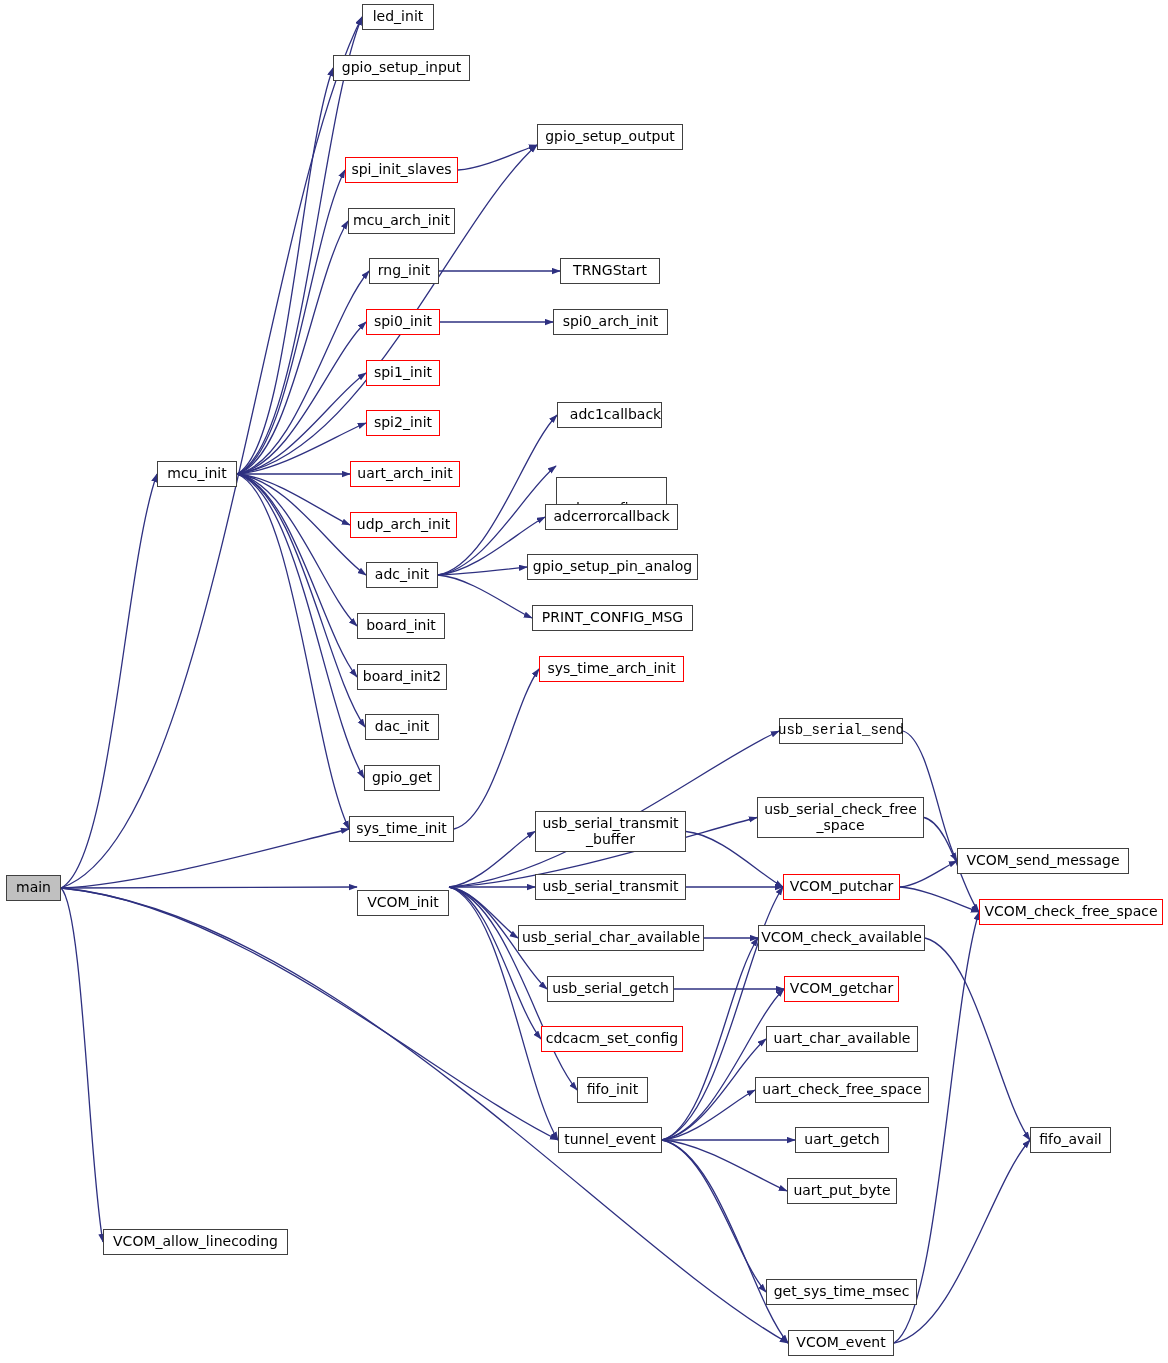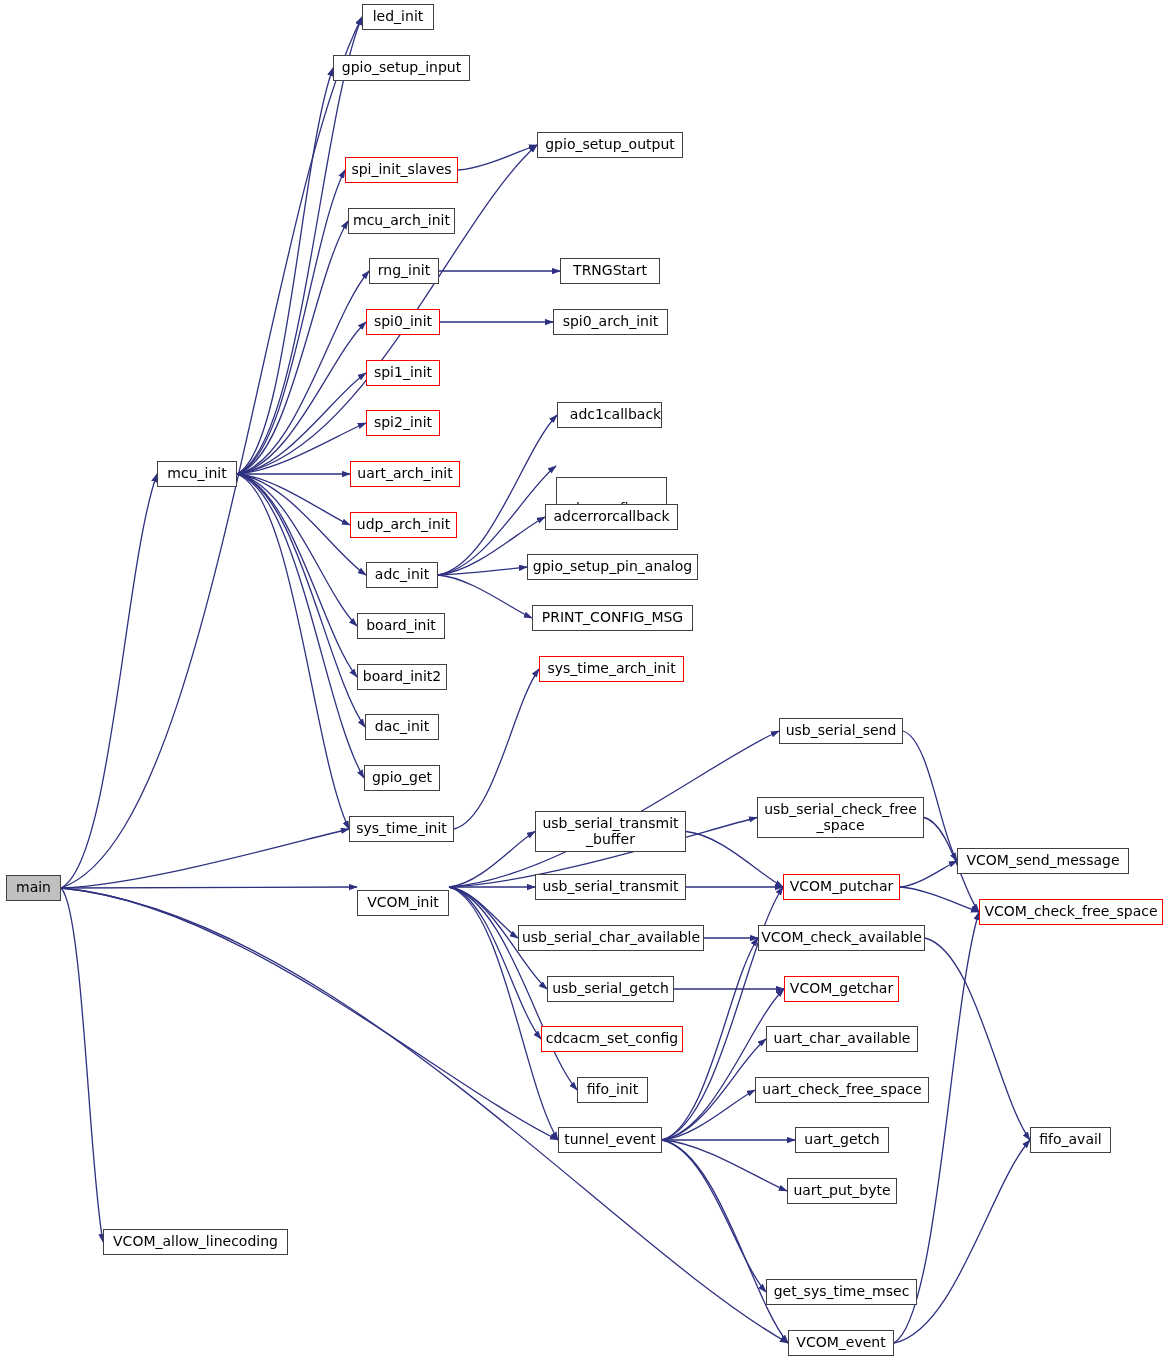--- a/index.html
+++ b/index.html
@@ -121,21 +121,21 @@
         <path d="M662,1140 C708.710972762646,1149.12 735.775252918288,1258.56 766,1292" marker-end="url(#arrow)"></path>
         <path d="M662,1140 C719.6587454545455,1152.18 750.6914,1298.34 788,1343" marker-end="url(#arrow)"></path>
         <path d="M894,1343 C938.795,1317.14 950.015,1006.82 979,912" marker-end="url(#arrow)"></path>
         <path d="M894,1343 C955.3564,1330.82 990.2988,1184.66 1030,1140" marker-end="url(#arrow)"></path>
       </g>
   </svg>
   <div id="nodes">
       <div class="node root" style="left: 6px; top: 875px; width: 55px; height: 26px;"><span class="node-label">main</span></div>
       <div class="node" style="left: 362px; top: 4px; width: 72px; height: 26px;"><span class="node-label">led_init</span></div>
       <div class="node" style="left: 333px; top: 55px; width: 137px; height: 26px;"><span class="node-label">gpio_setup_input</span></div>
-      <div class="node" style="left: 537px; top: 132px; width: 146px; height: 26px;"><span class="node-label">gpio_setup_output</span></div>
+      <div class="node" style="left: 537px; top: 124px; width: 146px; height: 26px;"><span class="node-label">gpio_setup_output</span></div>
       <div class="node red" style="left: 345px; top: 157px; width: 113px; height: 26px;"><span class="node-label">spi_init_slaves</span></div>
       <div class="node" style="left: 348px; top: 208px; width: 107px; height: 26px;"><span class="node-label">mcu_arch_init</span></div>
       <div class="node" style="left: 369px; top: 258px; width: 70px; height: 26px;"><span class="node-label">rng_init</span></div>
       <div class="node" style="left: 560px; top: 258px; width: 100px; height: 26px;"><span class="node-label">TRNGStart</span></div>
       <div class="node red" style="left: 366px; top: 309px; width: 74px; height: 26px;"><span class="node-label">spi0_init</span></div>
       <div class="node" style="left: 553px; top: 309px; width: 115px; height: 26px;"><span class="node-label">spi0_arch_init</span></div>
       <div class="node red" style="left: 366px; top: 360px; width: 74px; height: 26px;"><span class="node-label">spi1_init</span></div>
       <div class="node red" style="left: 366px; top: 410px; width: 74px; height: 26px;"><span class="node-label">spi2_init</span></div>
       <div class="node" style="left: 557px; top: 402px; width: 105px; height: 26px; padding-left: 12px;"><span class="node-label">adc1callback</span></div>
       <div class="node" style="left: 556px; top: 477px; width: 111px; height: 40px; align-items: flex-end;"><span class="node-label">adc_configure</span></div>
@@ -143,21 +143,21 @@
       <div class="node red" style="left: 350px; top: 461px; width: 110px; height: 26px;"><span class="node-label">uart_arch_init</span></div>
       <div class="node" style="left: 545px; top: 504px; width: 133px; height: 26px;"><span class="node-label">adcerrorcallback</span></div>
       <div class="node red" style="left: 350px; top: 512px; width: 107px; height: 26px;"><span class="node-label">udp_arch_init</span></div>
       <div class="node" style="left: 366px; top: 562px; width: 72px; height: 26px;"><span class="node-label">adc_init</span></div>
       <div class="node" style="left: 527px; top: 554px; width: 171px; height: 26px;"><span class="node-label">gpio_setup_pin_analog</span></div>
       <div class="node" style="left: 532px; top: 605px; width: 161px; height: 26px;"><span class="node-label">PRINT_CONFIG_MSG</span></div>
       <div class="node" style="left: 357px; top: 613px; width: 88px; height: 26px;"><span class="node-label">board_init</span></div>
       <div class="node red" style="left: 539px; top: 656px; width: 145px; height: 26px;"><span class="node-label">sys_time_arch_init</span></div>
       <div class="node" style="left: 357px; top: 664px; width: 90px; height: 26px;"><span class="node-label">board_init2</span></div>
       <div class="node" style="left: 365px; top: 714px; width: 74px; height: 26px;"><span class="node-label">dac_init</span></div>
-      <div class="node" style="left: 779px; top: 718px; width: 124px; height: 26px;"><span class="node-label">usb_serial_send</span></div>
+      <div class="node" style="left: 779px; top: 718px; width: 124px; height: 26px; font-family: Liberation Mono, monospace;"><span class="node-label">usb_serial_send</span></div>
       <div class="node" style="left: 364px; top: 765px; width: 76px; height: 26px;"><span class="node-label">gpio_get</span></div>
       <div class="node" style="left: 757px; top: 797px; width: 167px; height: 41px;"><span class="node-label">usb_serial_check_free
 _space</span></div>
       <div class="node" style="left: 535px; top: 811px; width: 151px; height: 41px;"><span class="node-label">usb_serial_transmit
 _buffer</span></div>
       <div class="node" style="left: 349px; top: 816px; width: 105px; height: 26px;"><span class="node-label">sys_time_init</span></div>
       <div class="node" style="left: 957px; top: 848px; width: 172px; height: 26px;"><span class="node-label">VCOM_send_message</span></div>
       <div class="node" style="left: 357px; top: 874px; width: 92px; height: 26px; margin-top: 16px;"><span class="node-label">VCOM_init</span></div>
       <div class="node" style="left: 535px; top: 874px; width: 151px; height: 26px;"><span class="node-label">usb_serial_transmit</span></div>
       <div class="node red" style="left: 783px; top: 874px; width: 117px; height: 26px;"><span class="node-label">VCOM_putchar</span></div>

